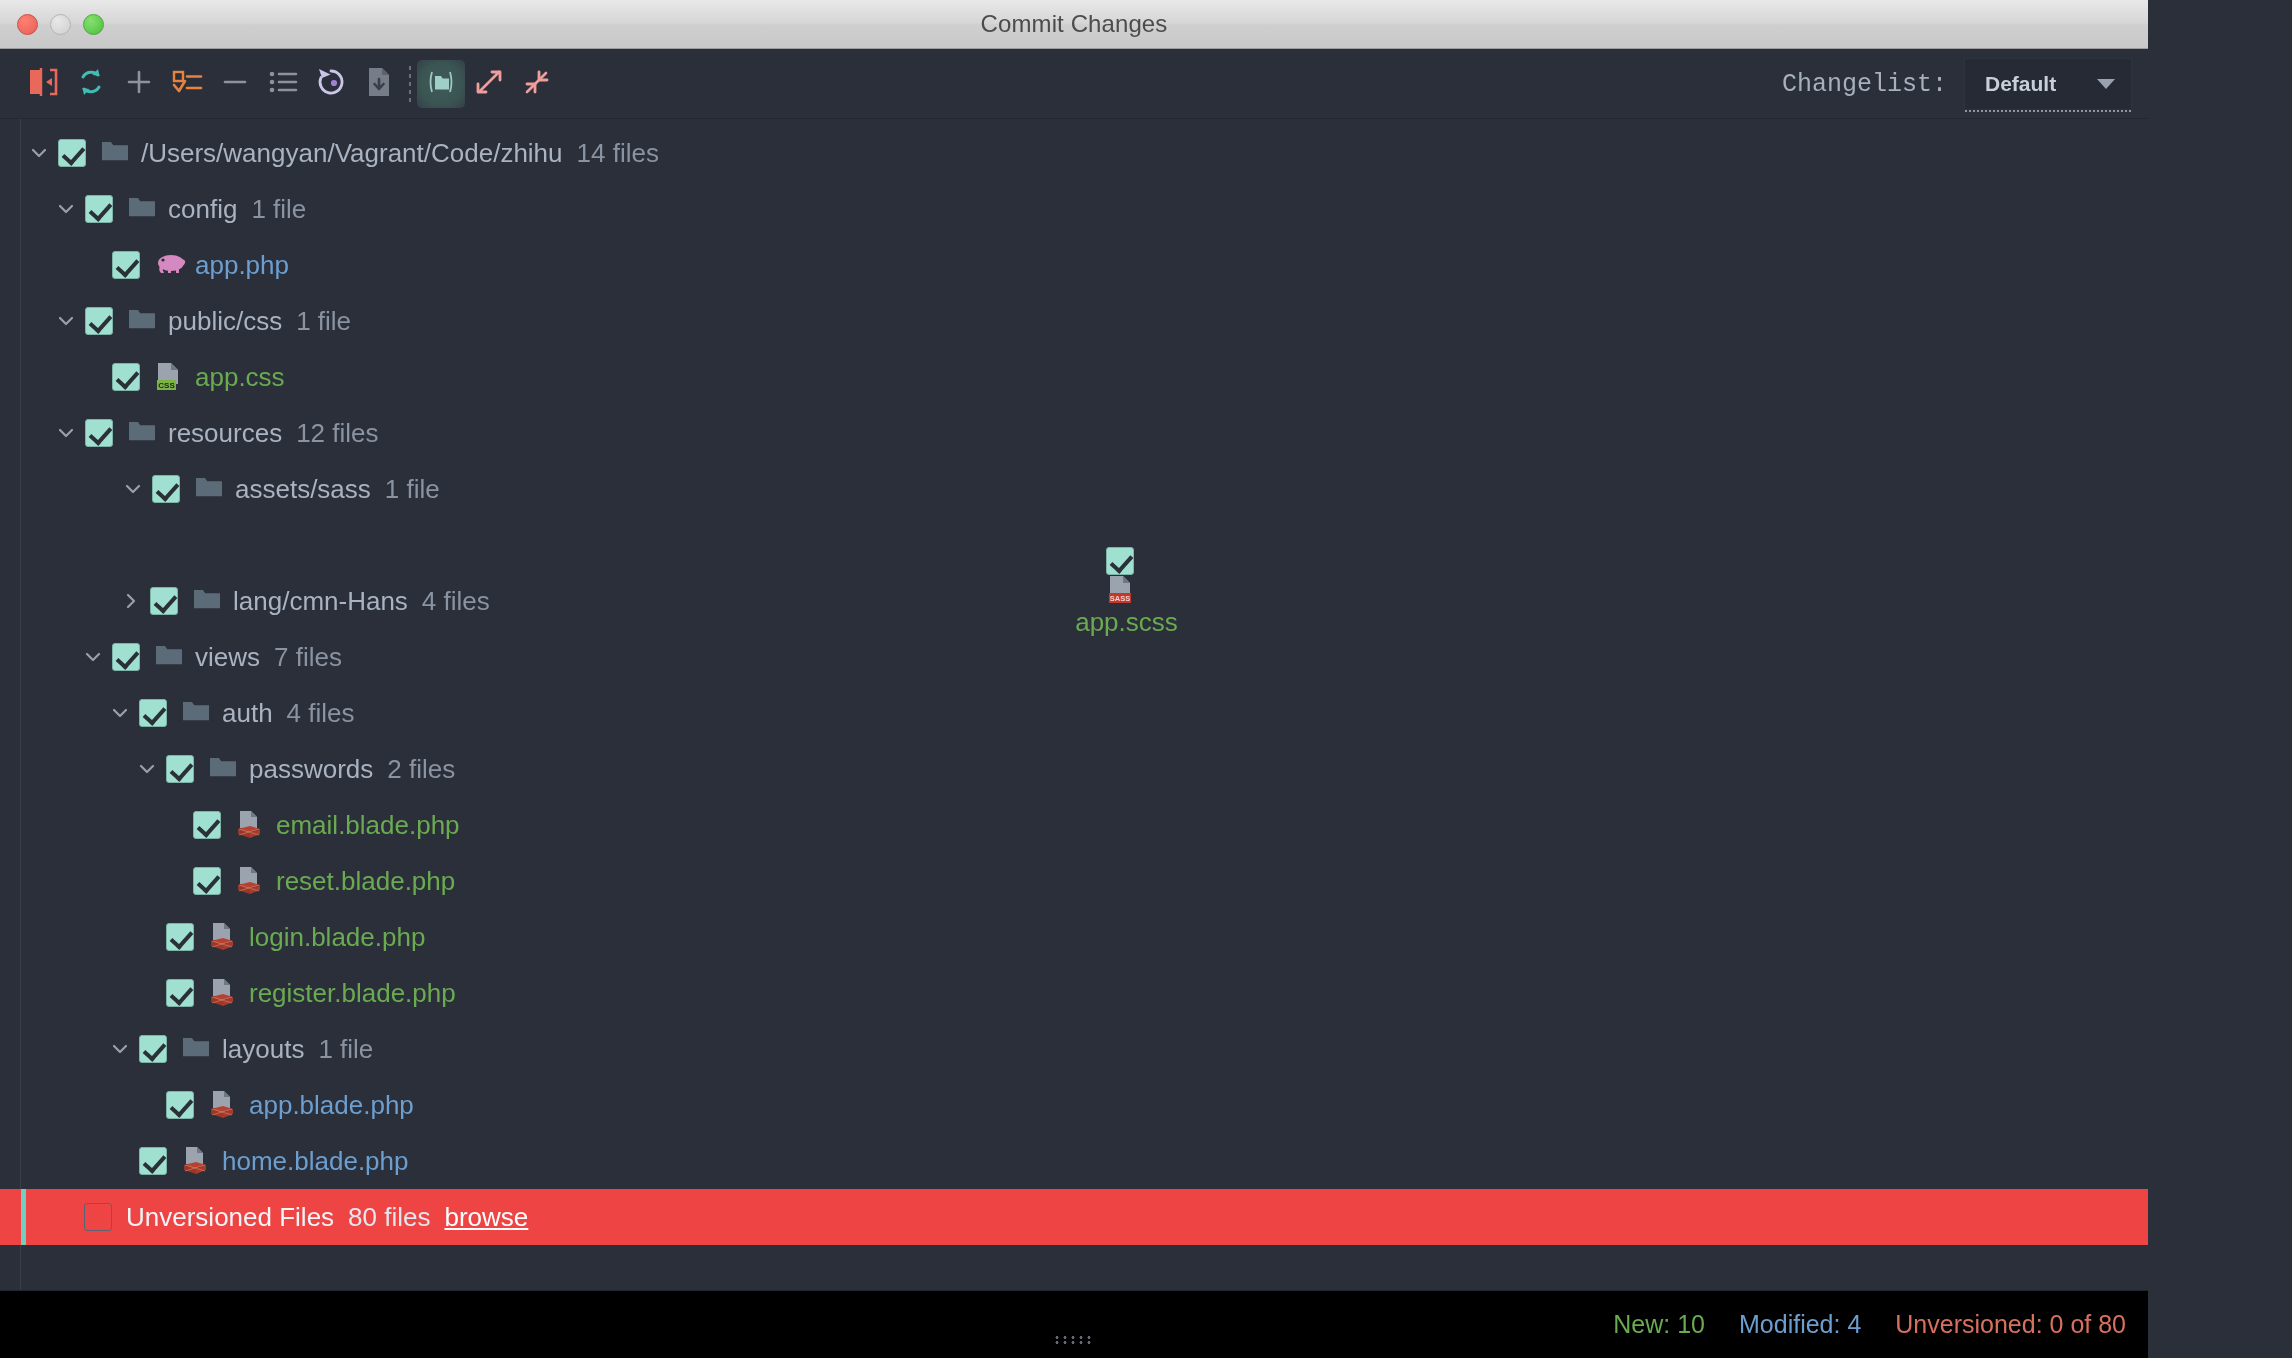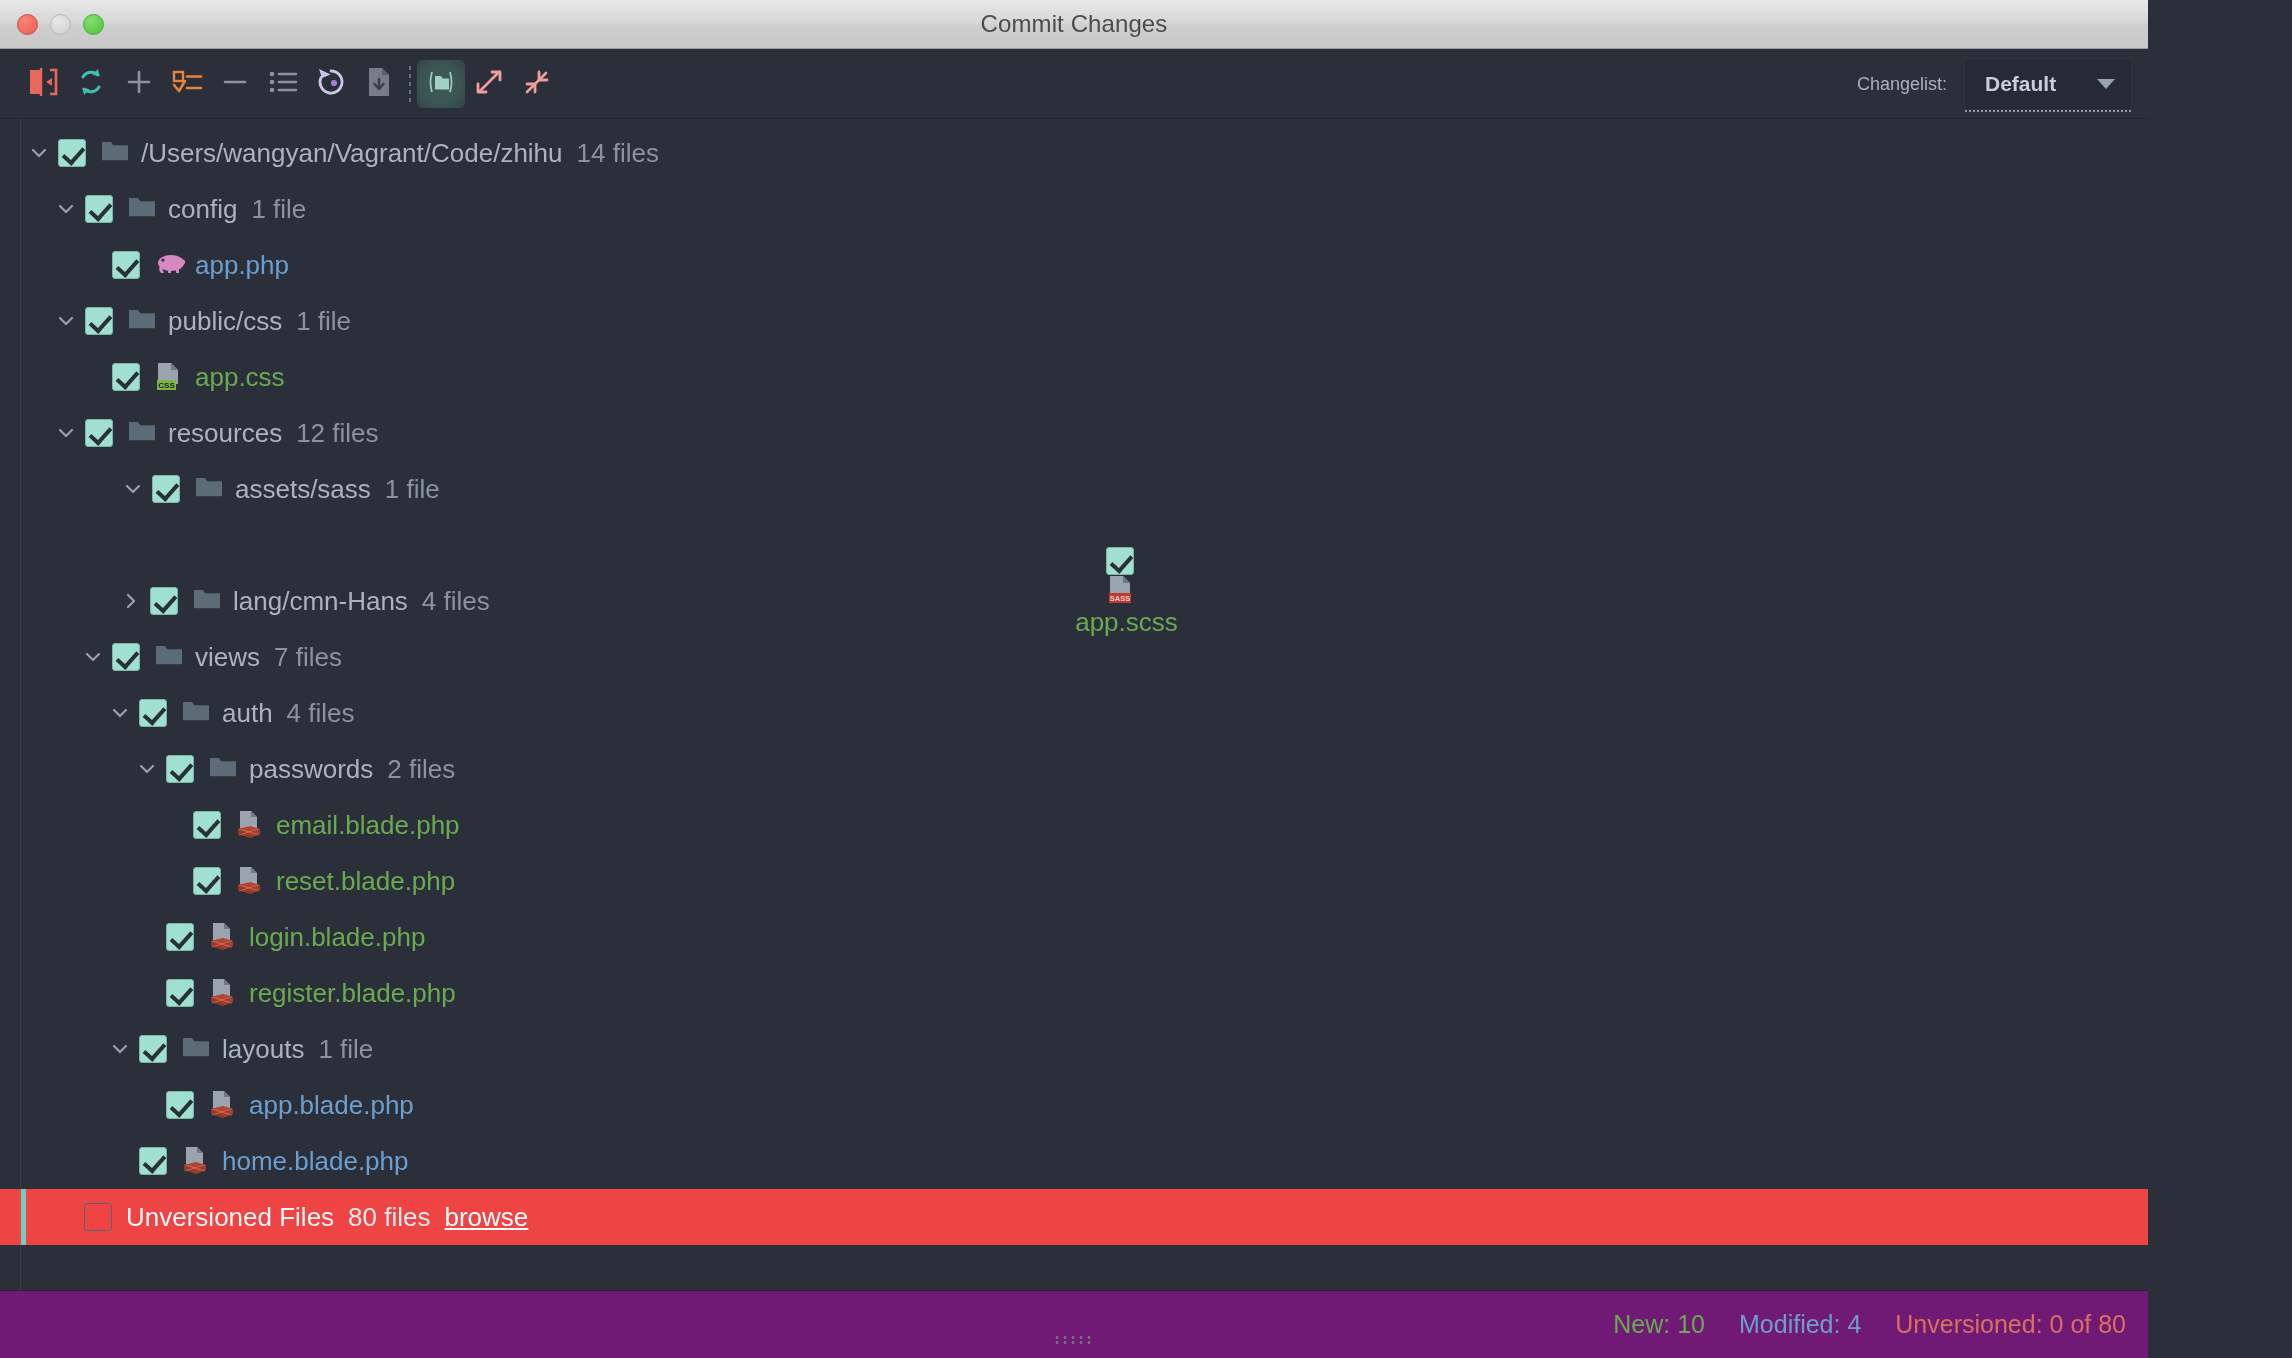--- a/index.html
+++ b/index.html
@@ -40,21 +40,21 @@
   .tb-btn {
     width: 48px; height: 48px; display: flex; align-items: center; justify-content: center;
     border-radius: 5px; position: relative;
   }
   .tb-btn.active { background: radial-gradient(ellipse at center, #3e5a58 0%, #3b5553 60%, #343f48 100%); }
   .tb-sep { width: 2px; height: 36px; margin: 0 6px;
             background-image: linear-gradient(to bottom, #6a7079 0 4px, transparent 4px 8px);
             background-size: 2px 8px; }
 
   .tb-right { position: absolute; right: 16px; top: 0; height: 70px; display: flex; align-items: center; gap: 0; }
-  .cl-label { font-size: 18px; color: #a7b0bd; margin-right: 17px; }
+  .cl-label { font-size: 25px; color: #a7b0bd; margin-right: 17px; font-family: Liberation Mono, monospace; }
   .cl-combo {
     background: #262a34; height: 52px; min-width: 168px;
     display: flex; align-items: center; justify-content: space-between;
     padding: 0 16px 0 20px; position: relative;
     border: 1px solid #2e3340;
   }
   .cl-combo::after {
     content: ""; position: absolute; left: 0; right: 0; bottom: -3px; height: 2px;
     background-image: linear-gradient(to right, #8d96a3 0 2px, transparent 2px 4px);
     background-size: 4px 2px;
@@ -95,21 +95,21 @@
 
   
   .row.selected { background: #ef4444; }
   .row.selected .rname { color: #f2f4f7; }
   .row.selected .rcount { color: #e3e7ee; }
   .sel-accent { position: absolute; left: 21px; top: 0; bottom: 0; width: 5px; background: #72cfc0; }
   .browse-link { color: #ffffff; text-decoration: underline; margin-left: 14px; }
 
   
   .statusbar {
-    height: 68px; flex: 0 0 68px; background: #701a75;
+    height: 68px; flex: 0 0 68px; background: #000000;
     border-top: 1px solid #21242c;
     display: flex; align-items: center; justify-content: flex-end;
     padding-right: 22px; position: relative;
   }
   .stat { font-size: 25px; margin-left: 34px; }
   .stat.new { color: #6aab51; }
   .stat.mod { color: #6c9fd0; }
   .stat.unv { color: #d9705f; }
   .grip {
     position: absolute; left: 50%; transform: translateX(-50%); bottom: 13px;

